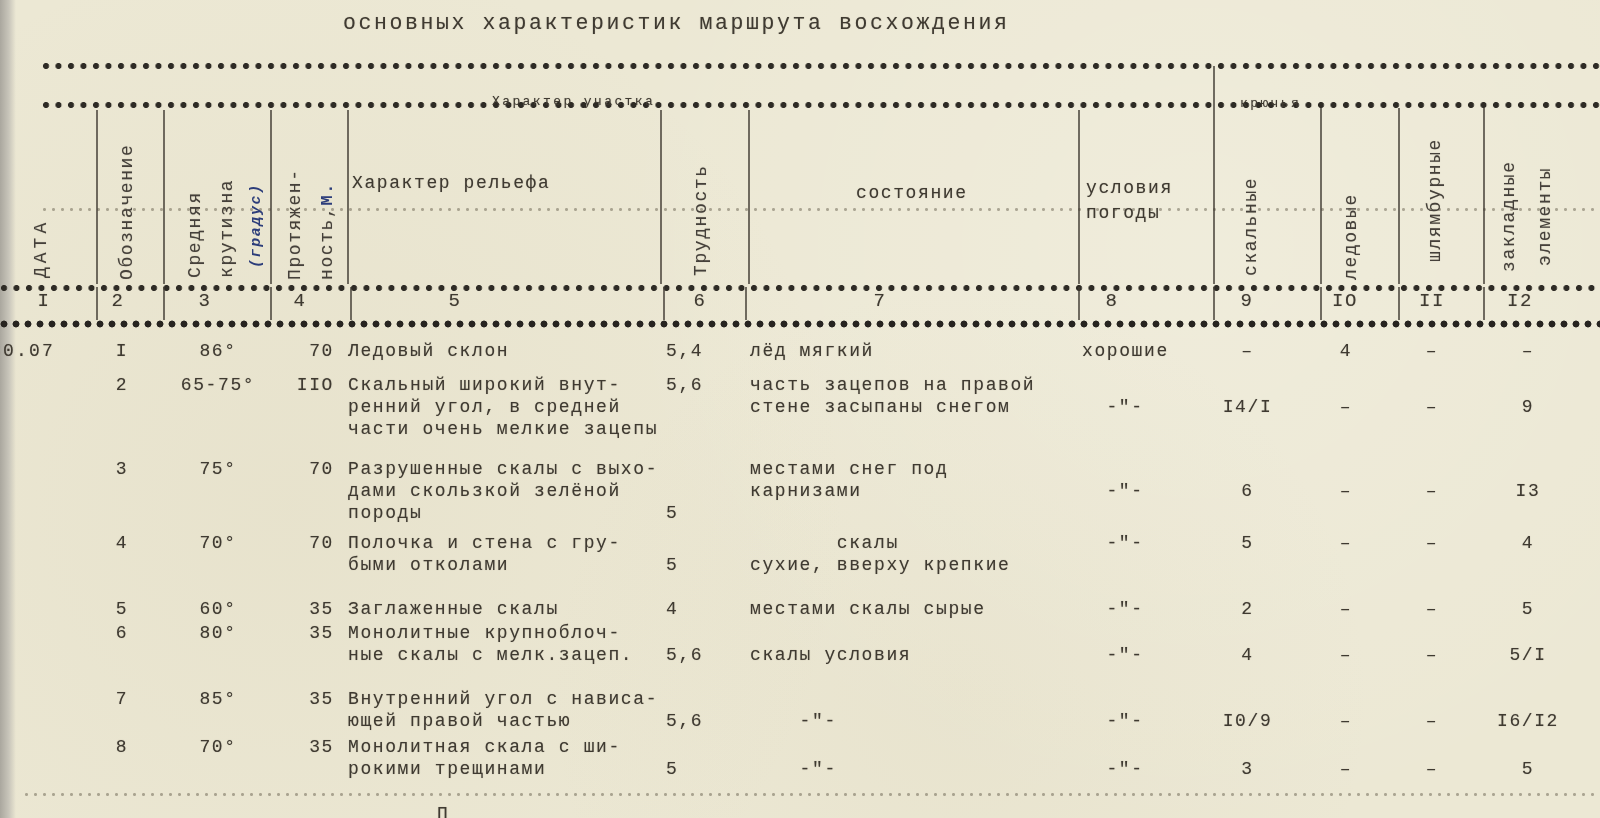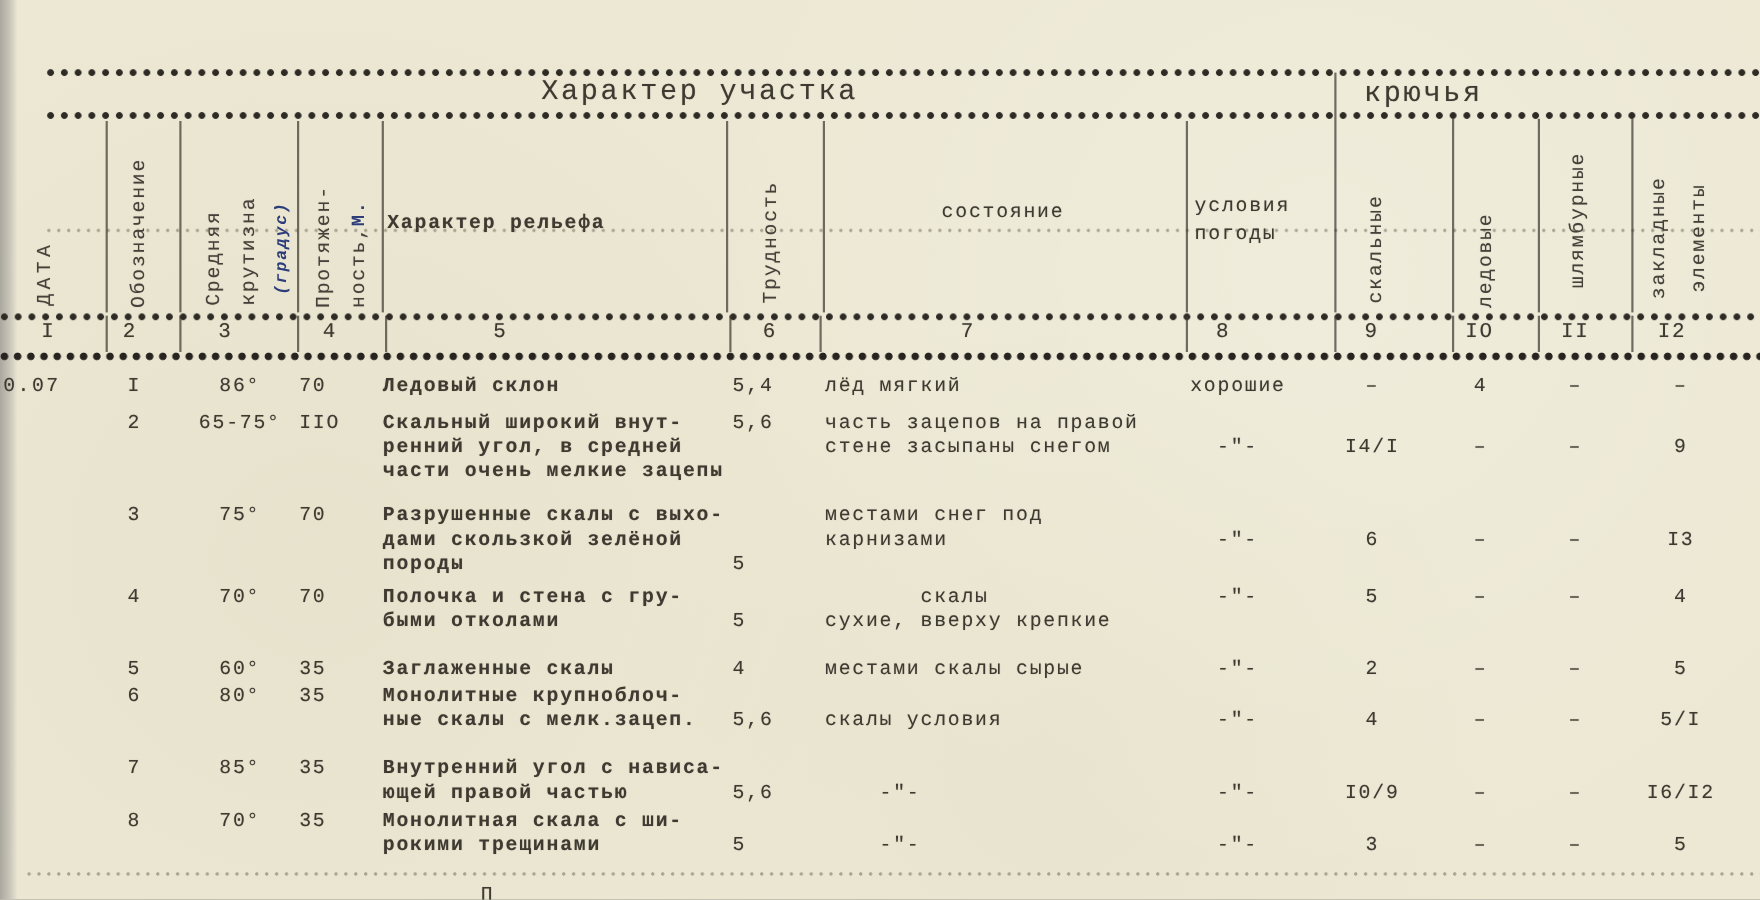--- a/index.html
+++ b/index.html
@@ -11,58 +11,59 @@
       radial-gradient(circle at 75% 30%, rgba(255,255,250,.18), rgba(0,0,0,0) 45%),
       radial-gradient(circle at 60% 85%, rgba(188,176,138,.08), rgba(0,0,0,0) 35%);
     font-family:"Liberation Mono","DejaVu Sans Mono",monospace;
     color:#3f3a31;
   }
   .scan-edge{position:absolute;left:0;top:0;width:16px;height:818px;
     background:linear-gradient(to right,#aaa79e,#c8c5ba 55%,rgba(200,197,186,0));}
   .txt{position:absolute;white-space:pre;font-size:18px;line-height:22px;letter-spacing:1.6px;
     color:#3f3a31;text-shadow:0 0 1px rgba(63,58,49,.35);}
   .title{font-size:21.5px;letter-spacing:2.6px;}
-  .band{font-size:26px;letter-spacing:2.4px;}
+  .band{font-size:13px;letter-spacing:2.4px;margin-top:19px;}
   .vrot{position:absolute;white-space:nowrap;transform:rotate(-90deg);transform-origin:0 0;
     font-size:18px;line-height:22px;letter-spacing:1.6px;color:#45403六;}
   .vrot,.hand{color:#45403a;text-shadow:0 0 1px rgba(63,58,49,.3);}
   .hand{color:#2c3d7a !important;text-shadow:none;font-weight:bold;}
   .dots{position:absolute;height:8px;
     background-image:radial-gradient(circle at 4px 4px,#2e2b25 2.7px,rgba(0,0,0,0) 3.4px);
     background-size:12.5px 8px;background-repeat:repeat-x;}
   .dots.heavy{background-image:radial-gradient(circle at 4px 4px,#272420 3.1px,rgba(0,0,0,0) 3.8px);
     background-size:12px 8px;}
   .dots.faint{height:5px;
     background-image:radial-gradient(circle at 2.5px 2.5px,rgba(105,98,80,.5) 1.2px,rgba(0,0,0,0) 1.8px);
     background-size:9px 5px;}
   .vl{position:absolute;width:2px;background:rgba(62,57,48,.72);}
   .row{position:absolute;left:0;top:0;width:1600px;}
   .cell{position:absolute;white-space:pre;font-size:18px;line-height:22px;letter-spacing:1.6px;
     text-shadow:0 0 1px rgba(63,58,49,.35);}
   .c-date{left:-10px;width:110px;letter-spacing:2.2px;}
   .c-id{left:94px;width:56px;text-align:center;}
   .c-steep{left:162px;width:112px;text-align:center;}
-  .c-len{left:272px;width:62px;text-align:left;}
-  .c-relief{left:348px;width:344px;font-weight:bold;}
+  .c-len{left:272px;width:62px;text-align:right;}
+  .c-relief{left:348px;width:344px;}
   .c-diff{left:666px;width:76px;}
   .c-cond{left:750px;width:345px;}
   .c-weather{left:1082px;width:86px;text-align:center;}
   .c-rock{left:1200px;width:95px;text-align:center;}
   .c-ice{left:1308px;width:76px;text-align:center;}
   .c-bolt{left:1396px;width:72px;text-align:center;}
   .c-nuts{left:1474px;width:108px;text-align:center;}
   .colnum{position:absolute;top:290px;font-size:19px;letter-spacing:1.6px;text-align:center;width:60px;
     text-shadow:0 0 1px rgba(63,58,49,.35);}
 </style>
 </head>
 <body>
 
 <div id="page">
   <div class="scan-edge"></div>
 
+  <div class="txt title" style="left:343px;top:12px;">основных характеристик маршрута восхождения</div>
 
   <div class="dots" style="left:42px;top:62px;width:1558px;"></div>
   <div class="dots" style="left:42px;top:101px;width:1558px;"></div>
   <div class="dots faint" style="left:42px;top:207px;width:1558px;"></div>
   <div class="dots" style="left:0px;top:284px;width:1600px;"></div>
   <div class="dots heavy" style="left:0px;top:320px;width:1600px;"></div>
   <div class="dots faint" style="left:24px;top:792px;width:1576px;"></div>
 
   <div class="txt band" style="left:492px;top:72px;">Характер участка</div>
   <div class="txt band" style="left:1240px;top:74px;">крючья</div>
@@ -79,21 +80,21 @@
   <div class="vl" style="left:1398px;top:108px;height:176px;"></div>
   <div class="vl" style="left:1483px;top:108px;height:176px;"></div>
 
   <div class="vrot" style="left:30px;top:278px;letter-spacing:4px;">ДАТА</div>
   <div class="vrot" style="left:116px;top:280px;">Обозначение</div>
   <div class="vrot" style="left:184px;top:278px;">Средняя</div>
   <div class="vrot" style="left:216px;top:278px;">крутизна</div>
   <div class="vrot hand" style="left:246px;top:268px;font-size:15px;font-style:italic;">(градус)</div>
   <div class="vrot" style="left:284px;top:280px;">Протяжен-</div>
   <div class="vrot" style="left:316px;top:280px;"><span>ность,</span><span class="hand" style="font-size:17px;">М.</span></div>
-  <div class="txt" style="left:352px;top:192px;font-weight:bold;">Характер рельефа</div>
+  <div class="txt" style="left:352px;top:172px;">Характер рельефа</div>
   <div class="vrot" style="left:690px;top:276px;">Трудность</div>
   <div class="txt" style="left:856px;top:182px;">состояние</div>
   <div class="txt" style="left:1086px;top:176px;line-height:25px;">условия
 погоды</div>
   <div class="vrot" style="left:1240px;top:276px;">скальные</div>
   <div class="vrot" style="left:1340px;top:280px;">ледовые</div>
   <div class="vrot" style="left:1424px;top:262px;">шлямбурные</div>
   <div class="vrot" style="left:1498px;top:272px;">закладные</div>
   <div class="vrot" style="left:1534px;top:266px;">элементы</div>
 

